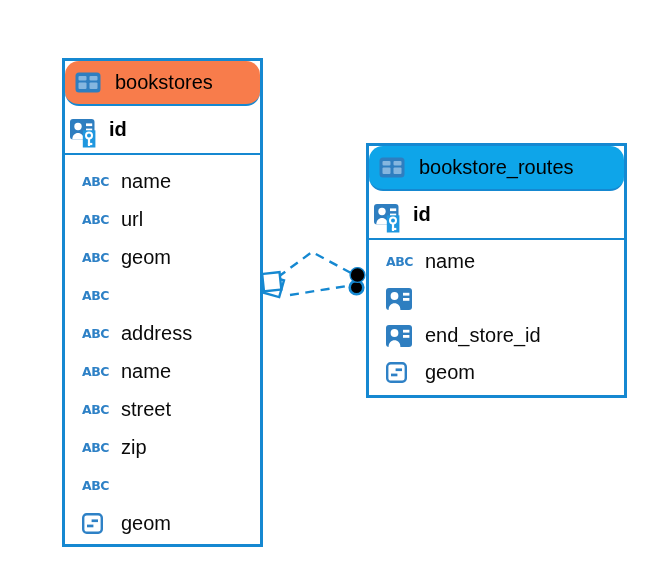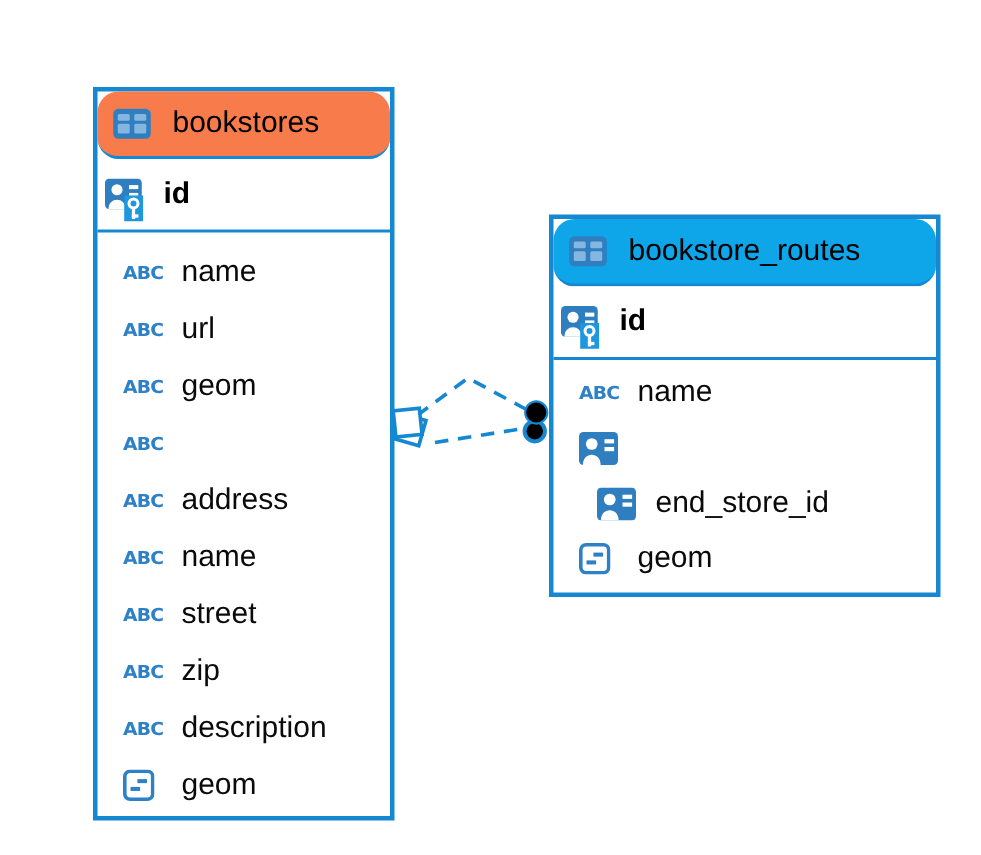--- a/index.html
+++ b/index.html
@@ -120,21 +120,20 @@
           <div class="col-row" data-interactable="true" style="height: 38px; flex: 0 0 38px;">
             <span class="icon-box" data-interactable="false">
   <span class="abc-glyph" data-interactable="false">ABC</span>
 </span>
             <span class="label" data-interactable="false">zip</span>
           </div>
           <div class="col-row" data-interactable="true" style="height: 38px; flex: 0 0 38px;">
             <span class="icon-box" data-interactable="false">
   <span class="abc-glyph" data-interactable="false">ABC</span>
 </span>
-            <span class="label" data-interactable="false">description</span>
           </div>
           <div class="col-row" data-interactable="true" style="height: 38px; flex: 0 0 38px;">
             <span class="icon-box" data-interactable="false">
   <svg width="21" height="21" viewBox="0 0 21 21">
     <rect x="1.2" y="1.2" width="18.6" height="18.6" rx="3.5" fill="#ffffff" stroke="#2E81C6" stroke-width="2.4"></rect>
     <rect x="9.6" y="6.4" width="6.4" height="2.7" fill="#2E81C6"></rect>
     <rect x="5" y="11.6" width="6.4" height="2.7" fill="#2E81C6"></rect>
   </svg>
 </span>
             <span class="label" data-interactable="false">geom</span>
@@ -181,21 +180,21 @@
             <span class="icon-box" data-interactable="false">
   <svg width="26" height="22" viewBox="0 0 26 22">
     <rect x="0" y="0" width="26" height="22" rx="3" fill="#2E7EC0"></rect>
     <circle cx="8.5" cy="8" r="3.9" fill="#ffffff"></circle>
     <path d="M2.6 22 c0-4.5 2.8-6.8 5.9-6.8 s5.9 2.3 5.9 6.8 z" fill="#ffffff"></path>
     <rect x="17" y="4.8" width="6.4" height="2.8" fill="#ffffff"></rect>
     <rect x="17" y="10" width="6.4" height="2.8" fill="#ffffff"></rect>
   </svg>
 </span>
           </div>
-          <div class="col-row" data-interactable="true" style="height: 37px; flex: 0 0 37px; margin-left: 12px;">
+          <div class="col-row" data-interactable="true" style="height: 37px; flex: 0 0 37px;">
             <span class="icon-box" data-interactable="false">
   <svg width="26" height="22" viewBox="0 0 26 22">
     <rect x="0" y="0" width="26" height="22" rx="3" fill="#2E7EC0"></rect>
     <circle cx="8.5" cy="8" r="3.9" fill="#ffffff"></circle>
     <path d="M2.6 22 c0-4.5 2.8-6.8 5.9-6.8 s5.9 2.3 5.9 6.8 z" fill="#ffffff"></path>
     <rect x="17" y="4.8" width="6.4" height="2.8" fill="#ffffff"></rect>
     <rect x="17" y="10" width="6.4" height="2.8" fill="#ffffff"></rect>
   </svg>
 </span>
             <span class="label" data-interactable="false">end_store_id</span>

